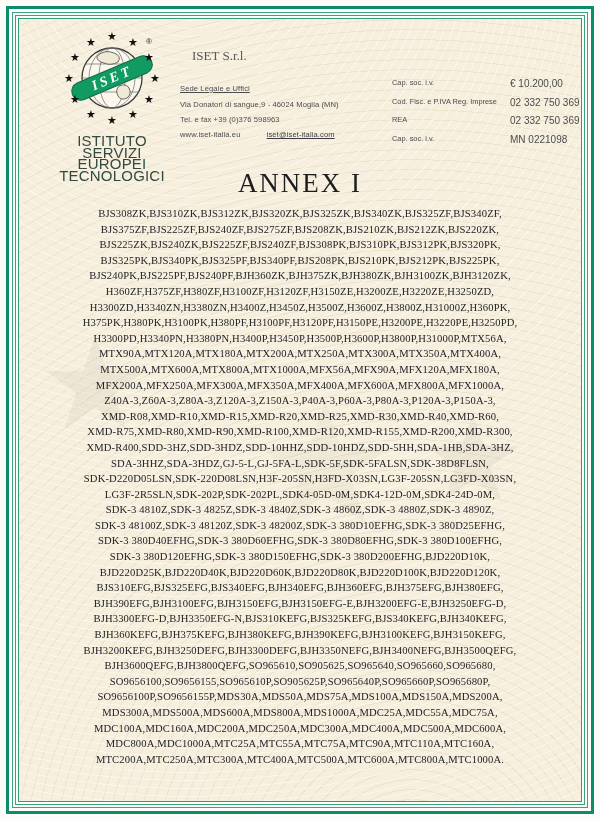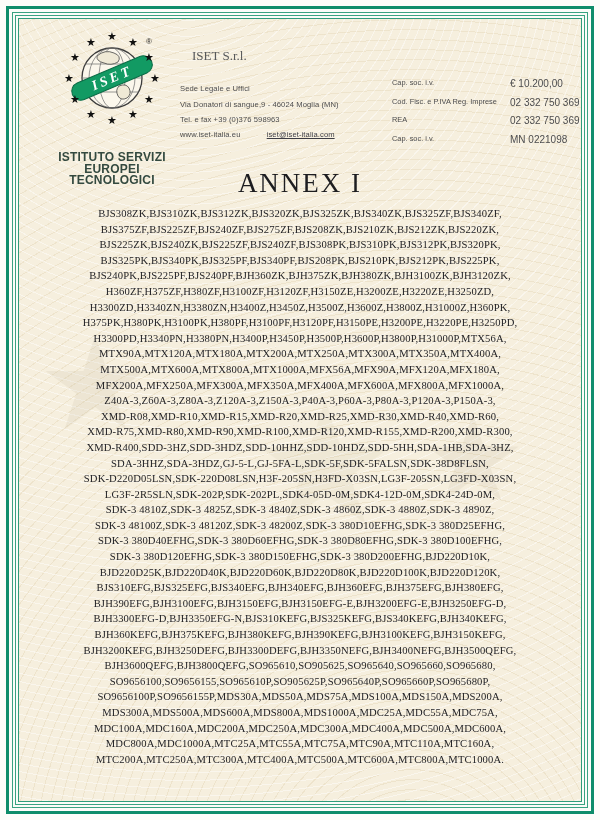--- a/index.html
+++ b/index.html
@@ -20,26 +20,26 @@
       repeating-radial-gradient(circle at 70% 110%, rgba(233,220,192,0) 0 9px, rgba(231,218,189,0.55) 9px 10px);
   }
   
   .wm{position:absolute;color:#b9ae92;opacity:.14;font-family:"DejaVu Sans",sans-serif;line-height:1;user-select:none;}
   .wm1{left:18px;top:300px;font-size:130px;}
   .wm2{left:230px;top:360px;font-size:170px;opacity:.10;}
   .wm3{left:400px;top:380px;font-size:120px;}
   
   .logo-box{position:absolute;left:52px;top:30px;width:120px;text-align:center;}
   .logo-caption{
-    margin-top:18px;font-size:12px;font-weight:bold;color:#33493f;
+    margin-top:1px;font-size:15px;font-weight:normal;color:#33493f;
     letter-spacing:.2px;line-height:11.5px;
   }
   .company-name{position:absolute;left:192px;top:48px;font-size:13px;color:#57585a;font-family:Liberation Serif, serif;}
   .addr{position:absolute;left:180px;font-size:7.6px;color:#4c4c4e;letter-spacing:.1px;}
-  .addr1{top:84px;} .addr2{top:100px;text-align:right;} .addr3{top:115px;} .addr4{top:130px;}
+  .addr1{top:84px;text-decoration:underline;} .addr2{top:100px;text-align:right;} .addr3{top:115px;} .addr4{top:130px;}
   .email-link{text-decoration:underline;color:#3c3c44;margin-left:24px;}
   .registry{position:absolute;left:352px;top:78px;width:212px;margin-left:40px;}
   .reg-row{display:flex;margin-bottom:7.5px;}
   .reg-label{width:118px;font-size:7.4px;color:#4c4c4e;}
   .reg-value{flex:1;font-size:10px;color:#4c4c4e;}
   
   .annex-title{
     position:absolute;left:0;top:168px;width:100%;text-align:center;
     font-family:"Liberation Serif",serif;font-size:27px;letter-spacing:2px;color:#1d1d20;
   }

